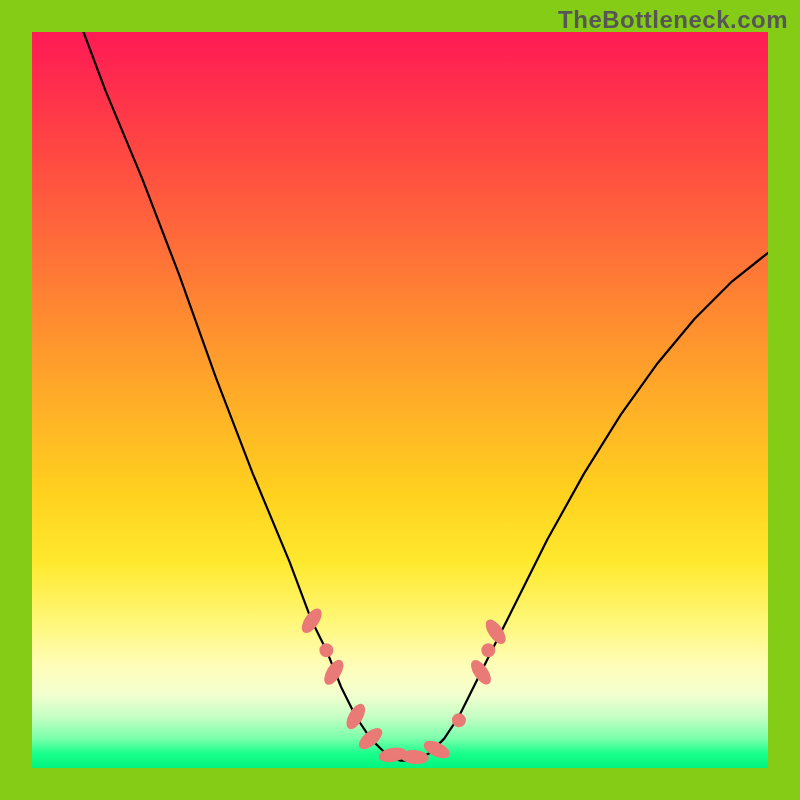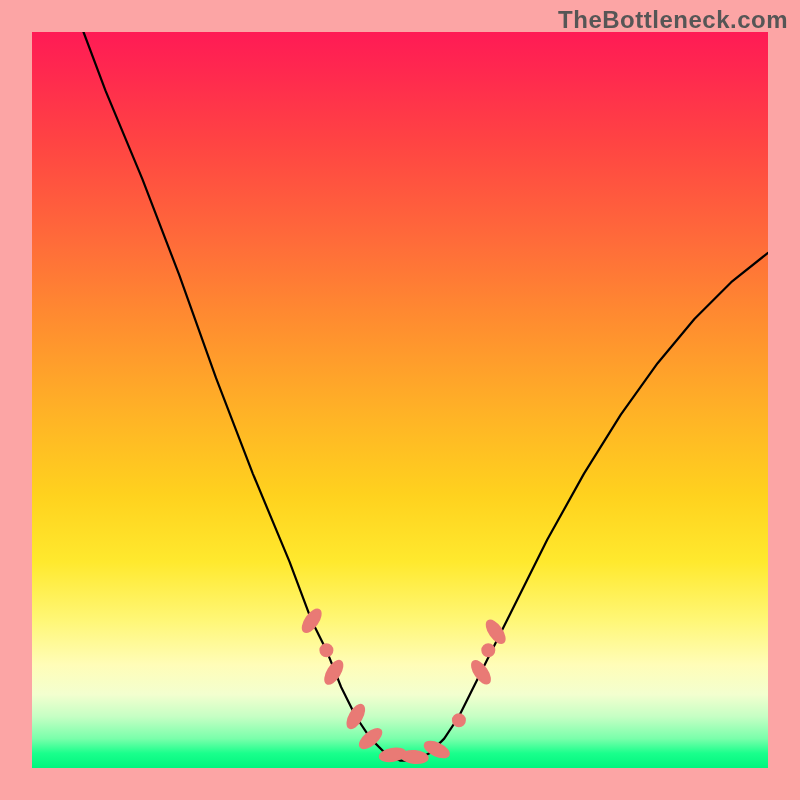--- a/index.html
+++ b/index.html
@@ -7,21 +7,21 @@
     padding: 0;
     width: 800px;
     height: 800px;
     background: #ffffff;
     overflow: hidden;
   }
   .frame {
     position: relative;
     width: 800px;
     height: 800px;
-    background: #fca5a5;
+    background: #84cc16;
   }
   .watermark {
     position: absolute;
     top: 6px;
     right: 12px;
     font-family: Arial, Helvetica, sans-serif;
     font-size: 24px;
     font-weight: 600;
     color: #565656;
     letter-spacing: 0.5px;

